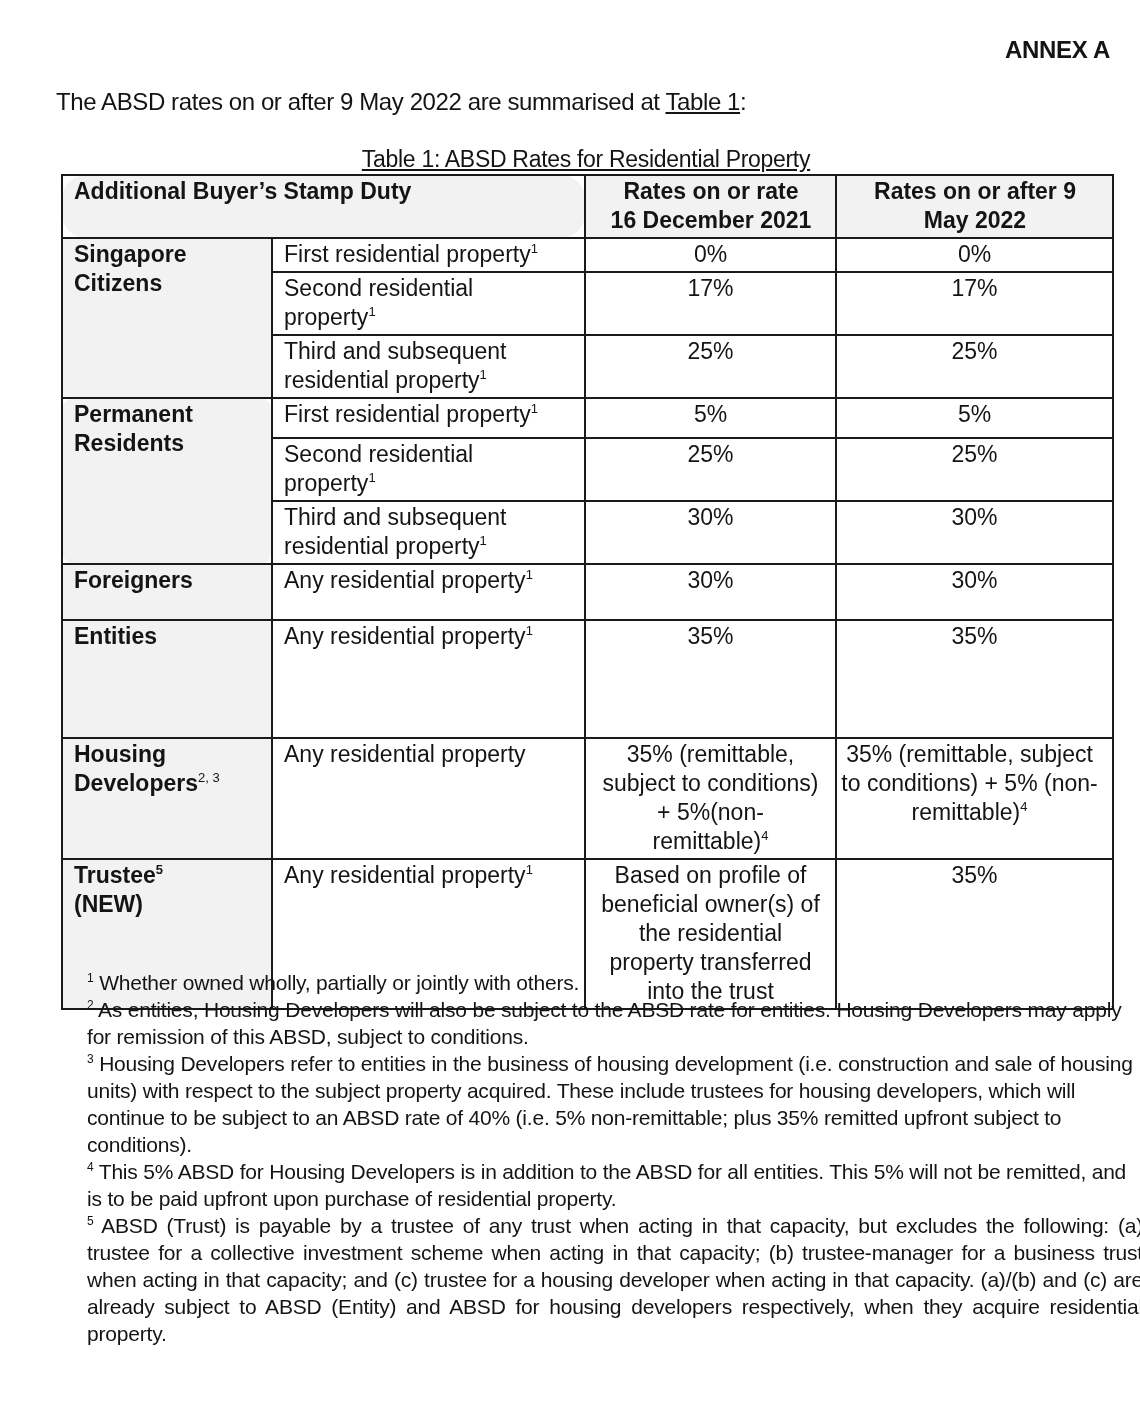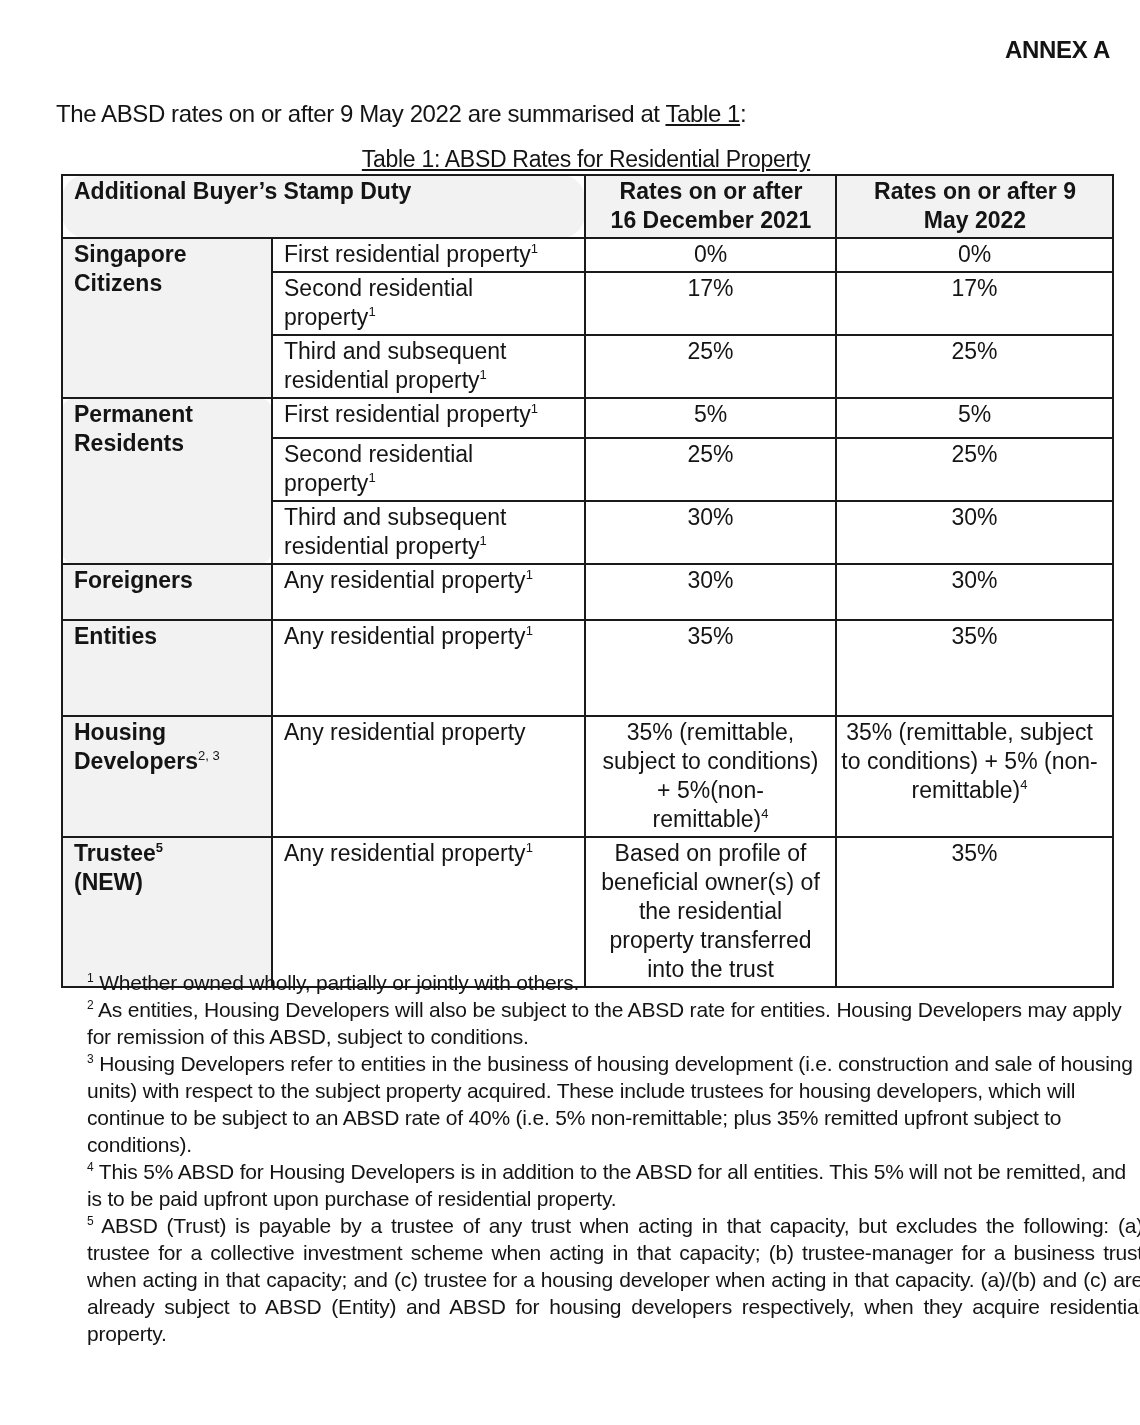--- a/index.html
+++ b/index.html
@@ -5,21 +5,21 @@
   html, body { margin: 0; padding: 0; background: #ffffff; }
   body {
     width: 1140px; height: 1425px; position: relative; overflow: hidden;
     font-family: "Liberation Sans", sans-serif; color: #141414;
   }
   .annex {
     position: absolute; top: 36px; right: 30px;
     font-weight: bold; font-size: 24px; letter-spacing: -0.3px;
   }
   .intro {
-    position: absolute; top: 100px; left: 56px;
+    position: absolute; top: 88px; left: 56px;
     font-size: 24px; letter-spacing: -0.4px;
   }
   .intro .ref { text-decoration: underline; }
   .caption {
     position: absolute; top: 146px; left: 0; width: 1172px; text-align: center;
     font-size: 23px; text-decoration: underline; letter-spacing: -0.3px;
   }
   table.absd {
     position: absolute; top: 174px; left: 61px; width: 1051px;
     border-collapse: collapse; table-layout: fixed;
@@ -53,21 +53,21 @@
 <table class="absd">
   <colgroup>
     <col style="width:210px">
       <col style="width:313px">
       <col style="width:251px">
       <col style="width:277px">
   </colgroup>
   <thead>
     <tr>
       <th class="h-main" colspan="2">Additional Buyer’s Stamp Duty</th>
-      <th><span>Rates on or after</span><br><span>16 December 2021</span></th>
+      <th><span>Rates on or rate</span><br><span>16 December 2021</span></th>
       <th><span>Rates on or after 9</span><br><span>May 2022</span></th>
     </tr>
   </thead>
   <tbody>
 
     <tr>
       <td class="cat" rowspan="3" style="padding-right:60px;">Singapore Citizens</td>
       <td><span>First residential property</span><sup>1</sup></td>
       <td class="val">0%</td>
       <td class="val">0%</td>
@@ -100,21 +100,21 @@
       <td class="val">30%</td>
     </tr>
 
     <tr style="height:56px;">
       <td class="cat">Foreigners</td>
       <td><span>Any residential property</span><sup>1</sup></td>
       <td class="val">30%</td>
       <td class="val">30%</td>
     </tr>
 
-    <tr style="height:96px;">
+    <tr style="height:118px;">
       <td class="cat">Entities</td>
       <td><span>Any residential property</span><sup>1</sup></td>
       <td class="val">35%</td>
       <td class="val">35%</td>
     </tr>
 
     <tr style="height:120px;">
       <td class="cat" style="padding-right:20px;"><span>Housing Developers</span><sup style="font-weight:normal;">2, 3</sup></td>
       <td><span>Any residential property</span></td>
       <td class="val" style="padding-left:14px;padding-right:14px;"><span>35% (remittable, subject to conditions) + 5%(non-remittable)</span><sup>4</sup></td>

